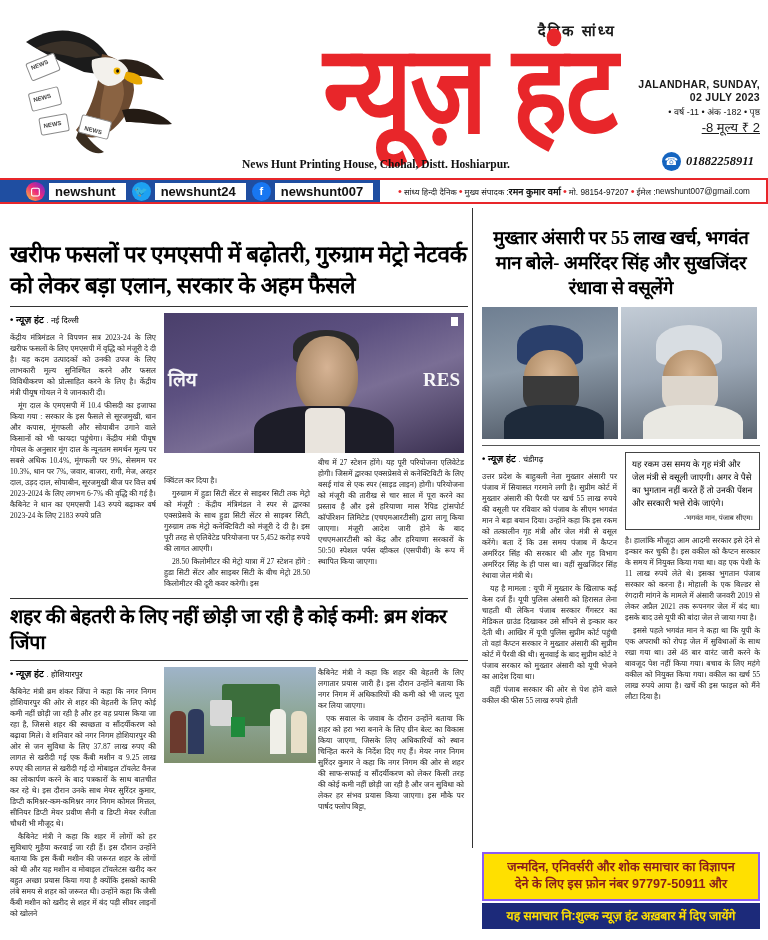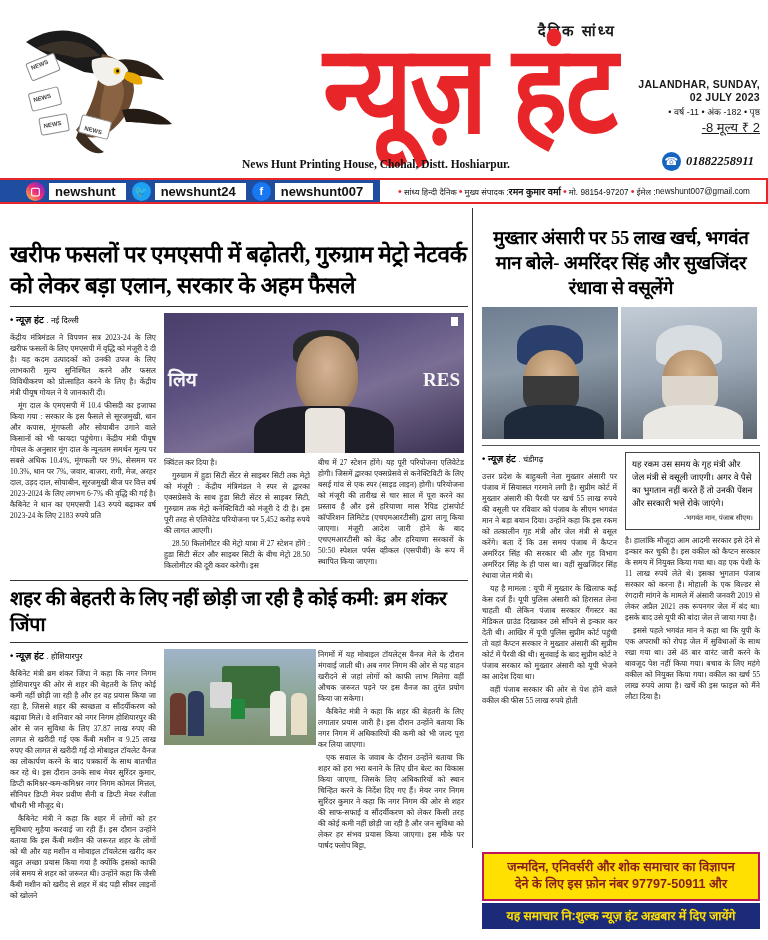--- a/index.html
+++ b/index.html
@@ -132,21 +132,21 @@
   .byline {
     font-family: "Liberation Sans", sans-serif;
     font-size: 9.5px; font-weight: bold; margin-bottom: 5px; color:#000;
   }
   .byline .place { font-weight: normal; font-size: 8px; }
 
   p.body { text-indent: 8px; margin-bottom: 2px; }
   p.body:first-of-type { text-indent: 0; }
 
   .photo {
-    width: 300px; height: 140px; margin-bottom: 4px;
+    width: 300px; height: 140px; margin-bottom: 22px;
     background: linear-gradient(160deg,#4a3f6b 0%, #5c5080 35%, #7a6e95 60%, #3a3050 100%);
     position: relative; overflow: hidden;
   }
   .photo .face {
     position:absolute; left:44%; top:16%; width:62px; height:78px;
     background: radial-gradient(ellipse at 50% 40%, #d6b394 0%, #b08f6e 60%, #7c6145 100%);
     border-radius: 48% 48% 44% 44%;
   }
   .photo .hair {
     position:absolute; left:43%; top:12%; width:66px; height:34px;
@@ -231,21 +231,21 @@
     font-size: 7px; text-align: right; margin-top: 4px; color:#222;
     font-family: "Liberation Sans", sans-serif;
   }
   .rule-r { height:1px; background:#555; margin: 6px 0; }
 
   
   .adbox {
     position: absolute; left: 482px; top: 644px; width: 278px;
   }
   .ad-yellow {
-    background: #ffe000; border: 2px solid #be185d;
+    background: #ffe000; border: 2px solid #8b5cf6;
     padding: 5px 22px 6px; text-align: center;
   }
   .ad-yellow .ln {
     font-family: "Liberation Sans", sans-serif;
     font-weight: bold; font-size: 12.6px; line-height: 1.35; color: #8a1c1c;
   }
   .ad-yellow .ln.serif {
     font-family: "Liberation Serif", serif; font-size: 13.4px;
   }
   .ad-blue {
@@ -394,21 +394,20 @@
             <div class="truck"></div>
             <div class="cab"></div>
             <div class="p1"></div>
             <div class="p2"></div>
             <div class="p3"></div>
             <div class="p4"></div>
             <div class="flag"></div>
           </div>
         </div>
         <div class="col c3">
-          <p class="body">निगमों में यह मोबाइल टॉयलेट्स वैनज मेले के दौरान मंगवाई जाती थी। अब नगर निगम की ओर से यह वाहन खरीदने से जहां लोगों को काफी लाभ मिलेगा वहीं औचक जरूरत पड़ने पर इस वैनज का तुरंत प्रयोग किया जा सकेगा।</p>
           <p class="body">कैबिनेट मंत्री ने कहा कि शहर की बेहतरी के लिए लगातार प्रयास जारी है। इस दौरान उन्होंने बताया कि नगर निगम में अधिकारियों की कमी को भी जल्द पूरा कर लिया जाएगा।</p>
           <p class="body">एक सवाल के जवाब के दौरान उन्होंने बताया कि शहर को हरा भरा बनाने के लिए ग्रीन बेल्ट का विकास किया जाएगा, जिसके लिए अधिकारियों को स्थान चिन्हित करने के निर्देश दिए गए हैं। मेयर नगर निगम सुरिंदर कुमार ने कहा कि नगर निगम की ओर से शहर की साफ-सफाई व सौंदर्यीकरण को लेकर किसी तरह की कोई कमी नहीं छोड़ी जा रही है और जन सुविधा को लेकर हर संभव प्रयास किया जाएगा। इस मौके पर पार्षद फ्लोप बिट्टा,</p>
         </div>
       </div>
     </div>
 
     <div class="right-sec">
       <div class="hl-3">मुख्तार अंसारी पर 55 लाख खर्च, भगवंत मान बोले- अमरिंदर सिंह और सुखजिंदर रंधावा से वसूलेंगे</div>
 
       <div class="photos-row">

